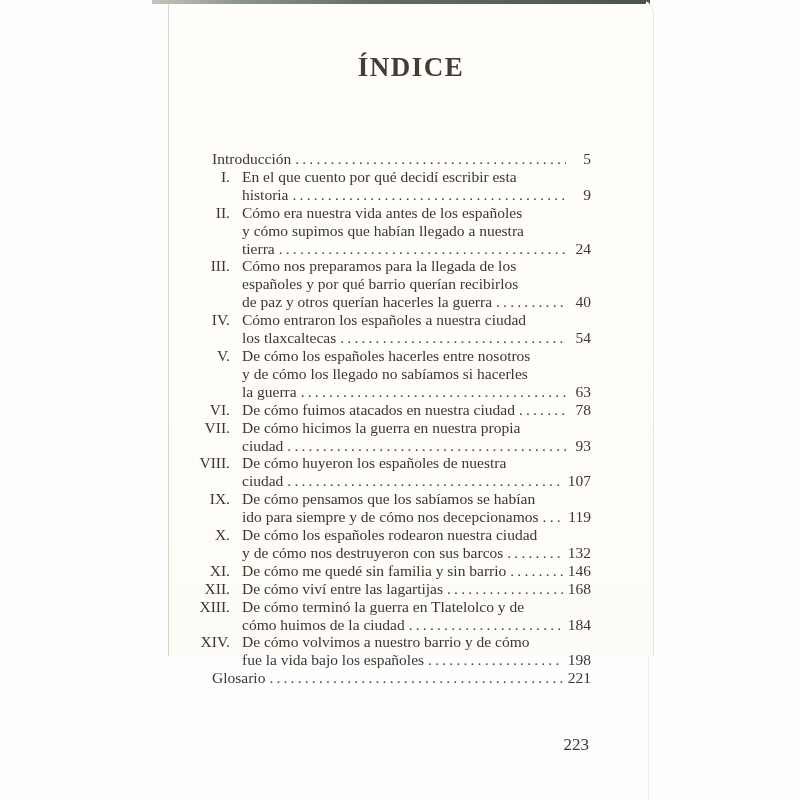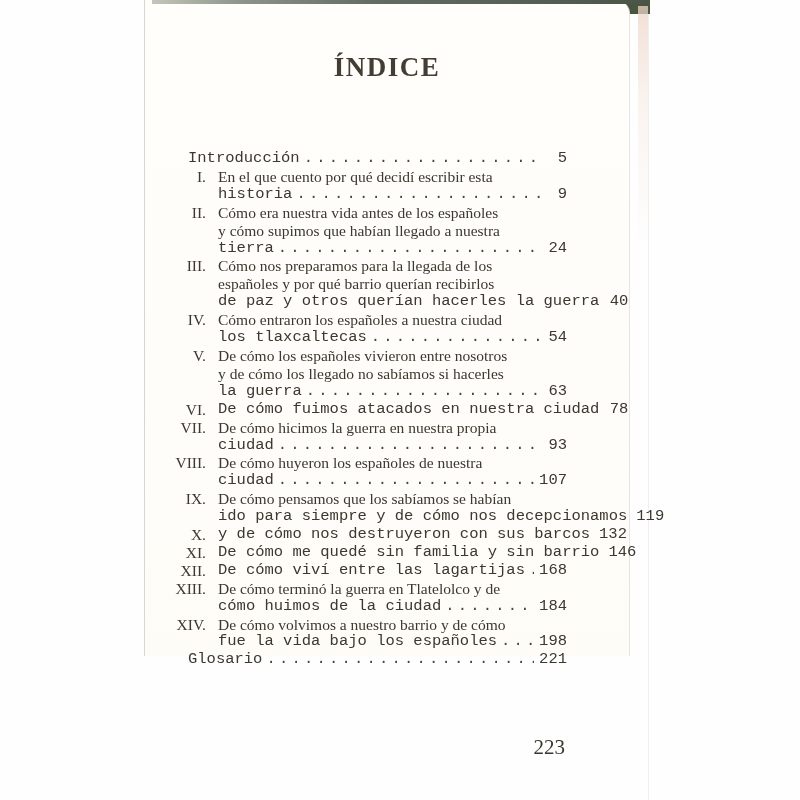--- a/index.html
+++ b/index.html
@@ -34,21 +34,21 @@
     top: 0;
     left: 626px;
     width: 24px;
     height: 14px;
     background: #49563f;
     z-index: 1;
   }
   .scan-page {
     position: absolute;
     top: 0;
-    left: 144px;
+    left: 168px;
     width: 486px;
     height: 656px;
     background: linear-gradient(180deg, #fffefb 0%, #fefdf9 60%, #fdfcf7 100%);
     border-left: 1px solid #d8d6d0;
     border-right: 1px solid #ebe4da;
     border-top-right-radius: 14px;
     box-sizing: border-box;
     z-index: 2;
   }
   
@@ -102,21 +102,20 @@
   }
   .entry.flush {
     padding-left: 22px;
   }
   .line {
     white-space: nowrap;
   }
   .line.last {
     display: flex;
     align-items: baseline;
-    font-family: Liberation Mono, monospace;
   }
   .line.last .txt {
     flex: 0 0 auto;
   }
   .dots {
     flex: 1 1 auto;
     overflow: hidden;
     white-space: nowrap;
     letter-spacing: 3.2px;
     margin: 0 5px 0 4px;
@@ -125,21 +124,21 @@
   .pg {
     flex: 0 0 auto;
     text-align: right;
     min-width: 20px;
     white-space: nowrap;
   }
   .folio {
     position: absolute;
     top: 735px;
     right: 64px;
-    font-size: 21px;
+    font-size: 17px;
     color: #3c372f;
   }
 </style>
 </head>
 <body>
 
 <div class="canvas">
   <div class="corner-bg"></div>
   <div class="fore-edge"></div>
   <div class="outer-right-line"></div>
@@ -204,21 +203,21 @@
               <span class="txt">los tlaxcaltecas</span>
               <span class="dots">............................................................................................................................................................................................................................................................................................................</span>
               <span class="pg">54</span>
             </div>
           </span>
         </div>
         <div class="entry">
           <span class="num">V.</span>
           <span class="gap"></span>
           <span class="body">
-            <div class="line">De cómo los españoles vivieron entre nosotros</div>
+            <div class="line">De cómo los españoles hacerles entre nosotros</div>
             <div class="line">y de cómo los llegado no sabíamos si hacerles</div>
             <div class="line last">
               <span class="txt">la guerra</span>
               <span class="dots">............................................................................................................................................................................................................................................................................................................</span>
               <span class="pg">63</span>
             </div>
           </span>
         </div>
         <div class="entry">
           <span class="num">VI.</span>
@@ -264,20 +263,21 @@
               <span class="txt">ido para siempre y de cómo nos decepcionamos</span>
               <span class="dots">............................................................................................................................................................................................................................................................................................................</span>
               <span class="pg">119</span>
             </div>
           </span>
         </div>
         <div class="entry">
           <span class="num">X.</span>
           <span class="gap"></span>
           <span class="body">
+            <div class="line">De cómo los españoles rodearon nuestra ciudad</div>
             <div class="line last">
               <span class="txt">y de cómo nos destruyeron con sus barcos</span>
               <span class="dots">............................................................................................................................................................................................................................................................................................................</span>
               <span class="pg">132</span>
             </div>
           </span>
         </div>
         <div class="entry">
           <span class="num">XI.</span>
           <span class="gap"></span>

